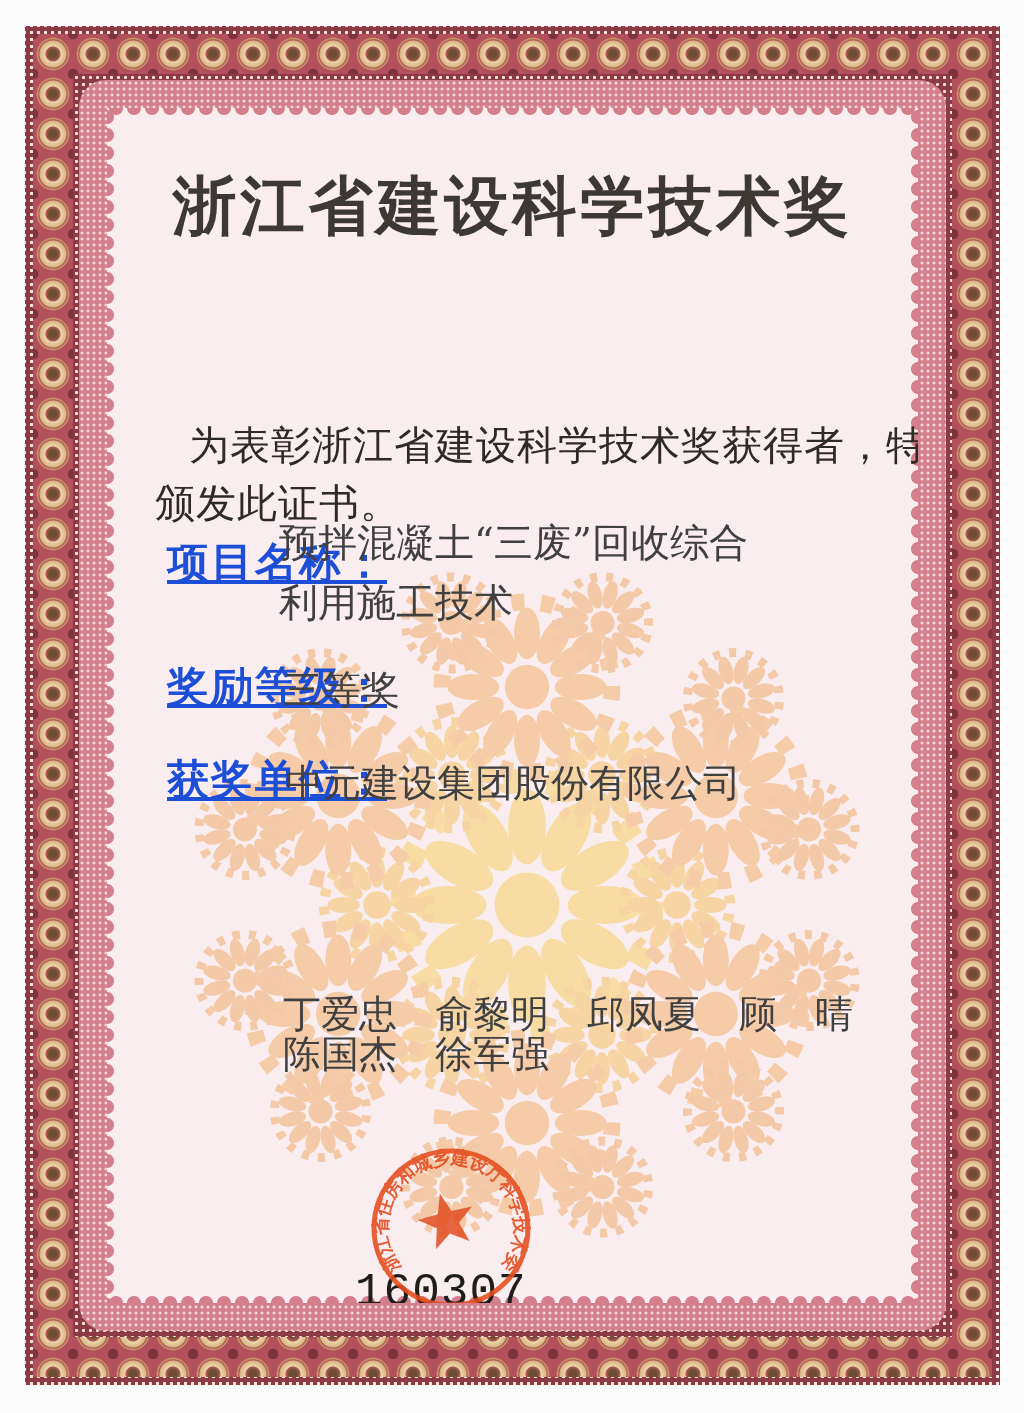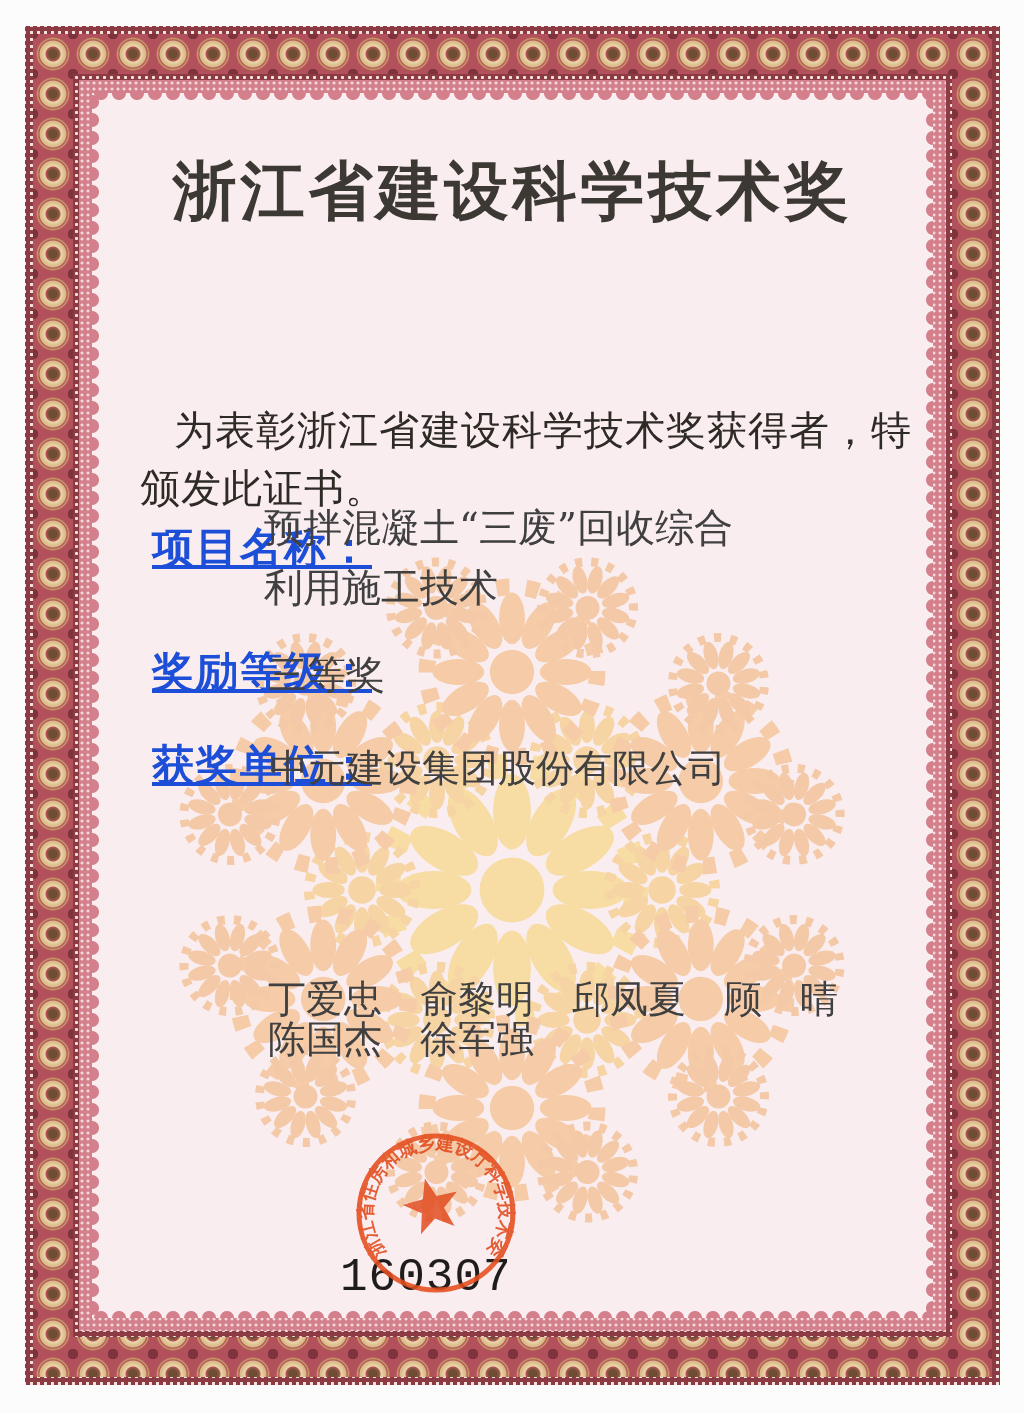--- a/index.html
+++ b/index.html
@@ -41,21 +41,22 @@
       radial-gradient(circle at 0 40px, #7e323c 5px, rgba(0,0,0,0) 5.5px),
       radial-gradient(circle at 40px 40px, #7e323c 5px, rgba(0,0,0,0) 5.5px);
     background-size: 40px 40px;
     padding: 40px;
   }
   .band-lace {
     width: 100%; height: 100%;
     background-color: #d4808c;
     background-image: radial-gradient(circle, rgba(255,246,244,0.75) 1.2px, rgba(0,0,0,0) 1.8px);
     background-size: 6px 6px;
-    padding: 13px;
+    padding: 28px;
+    border-radius: 27px;
   }
 
   .paper {
     position: relative;
     width: 100%; height: 100%;
     background: #f9edf0;
     overflow: hidden;
   }
 
   

